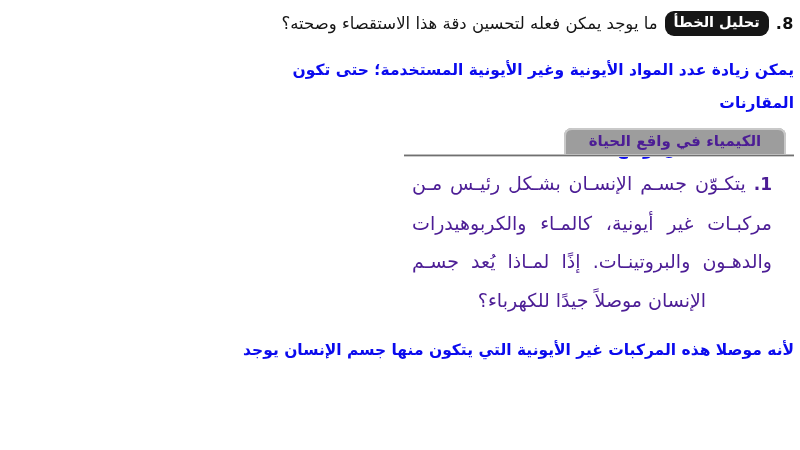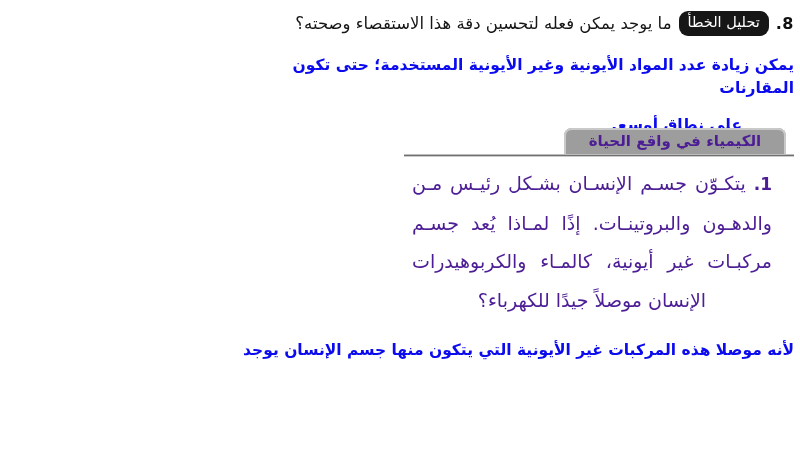--- a/index.html
+++ b/index.html
@@ -31,40 +31,40 @@
   }
   .q-number {
     font-weight: bold;
     font-size: 16px;
     color: #101010;
     letter-spacing: 0.5px;
   }
   .q-badge {
     background: #161616;
     color: #ffffff;
-    font-weight: normal;
+    font-weight: bold;
     font-size: 14.5px;
     padding: 3px 9px 5px 9px;
     line-height: 1.2;
     border-radius: 9px;
     white-space: nowrap;
   }
   .q-text {
     font-size: 16.5px;
     color: #151515;
     white-space: nowrap;
   }
 
   
   .answer {
     position: absolute;
     right: 6px;
     font-weight: bold;
     text-align: right;
-    line-height: 23px;
+    line-height: 33px;
     font-size: 15.5px;
   }
   .answer-1 { top: 54px; width: 540px; }
   .answer-1 .a-line2 { padding-left: 0; padding-right: 52px; margin-top: 14px; }
   .answer-2 { top: 336px; width: 560px; line-height: 29px; }
 
   
   .feature-tab {
     position: absolute;
     top: 128px; right: 14px;
@@ -128,22 +128,22 @@
   </div>
 
   <div class="feature-tab" style="background: rgb(157, 157, 157);">الكيمياء في واقع الحياة</div>
   <div class="feature-rule"></div>
 
   <div class="paragraph">
     <div class="p-line">
       <span class="p-number">1.</span>
       <span>يتكـوّن جسـم الإنسـان بشـكل رئيـس مـن</span>
     </div>
+    <div class="p-line">مركبـات غير أيونية، كالمـاء والكربوهيدرات</div>
     <div class="p-line">والدهـون والبروتينـات. إذًا لمـاذا يُعد جسـم</div>
-    <div class="p-line">مركبـات غير أيونية، كالمـاء والكربوهيدرات</div>
     <div class="p-line p-line-last">الإنسان موصلاً جيدًا للكهرباء؟</div>
   </div>
 
   <div class="answer answer-2" style="color: rgb(11, 11, 238);">
     <div>لأنه موصلا هذه المركبات غير الأيونية التي يتكون منها جسم الإنسان يوجد</div>
   </div>
 
 </div>
 
 </body></html>

